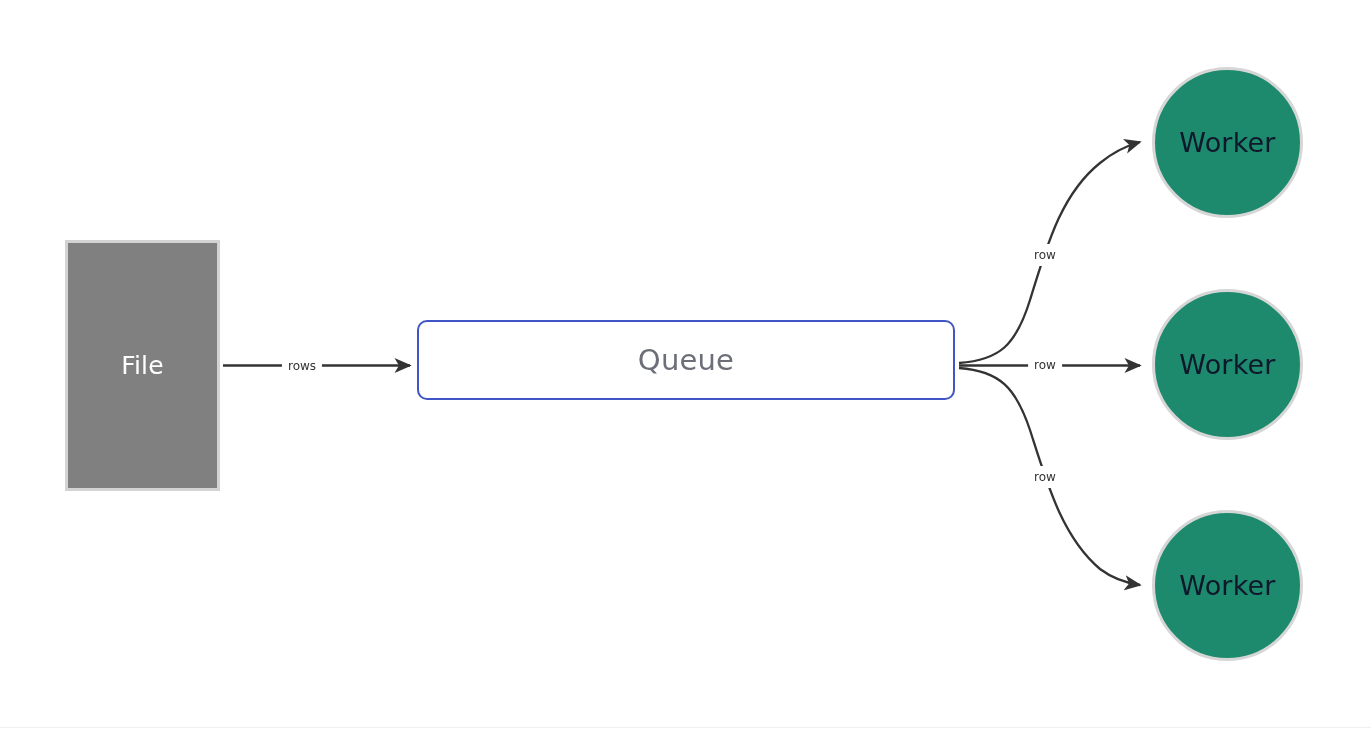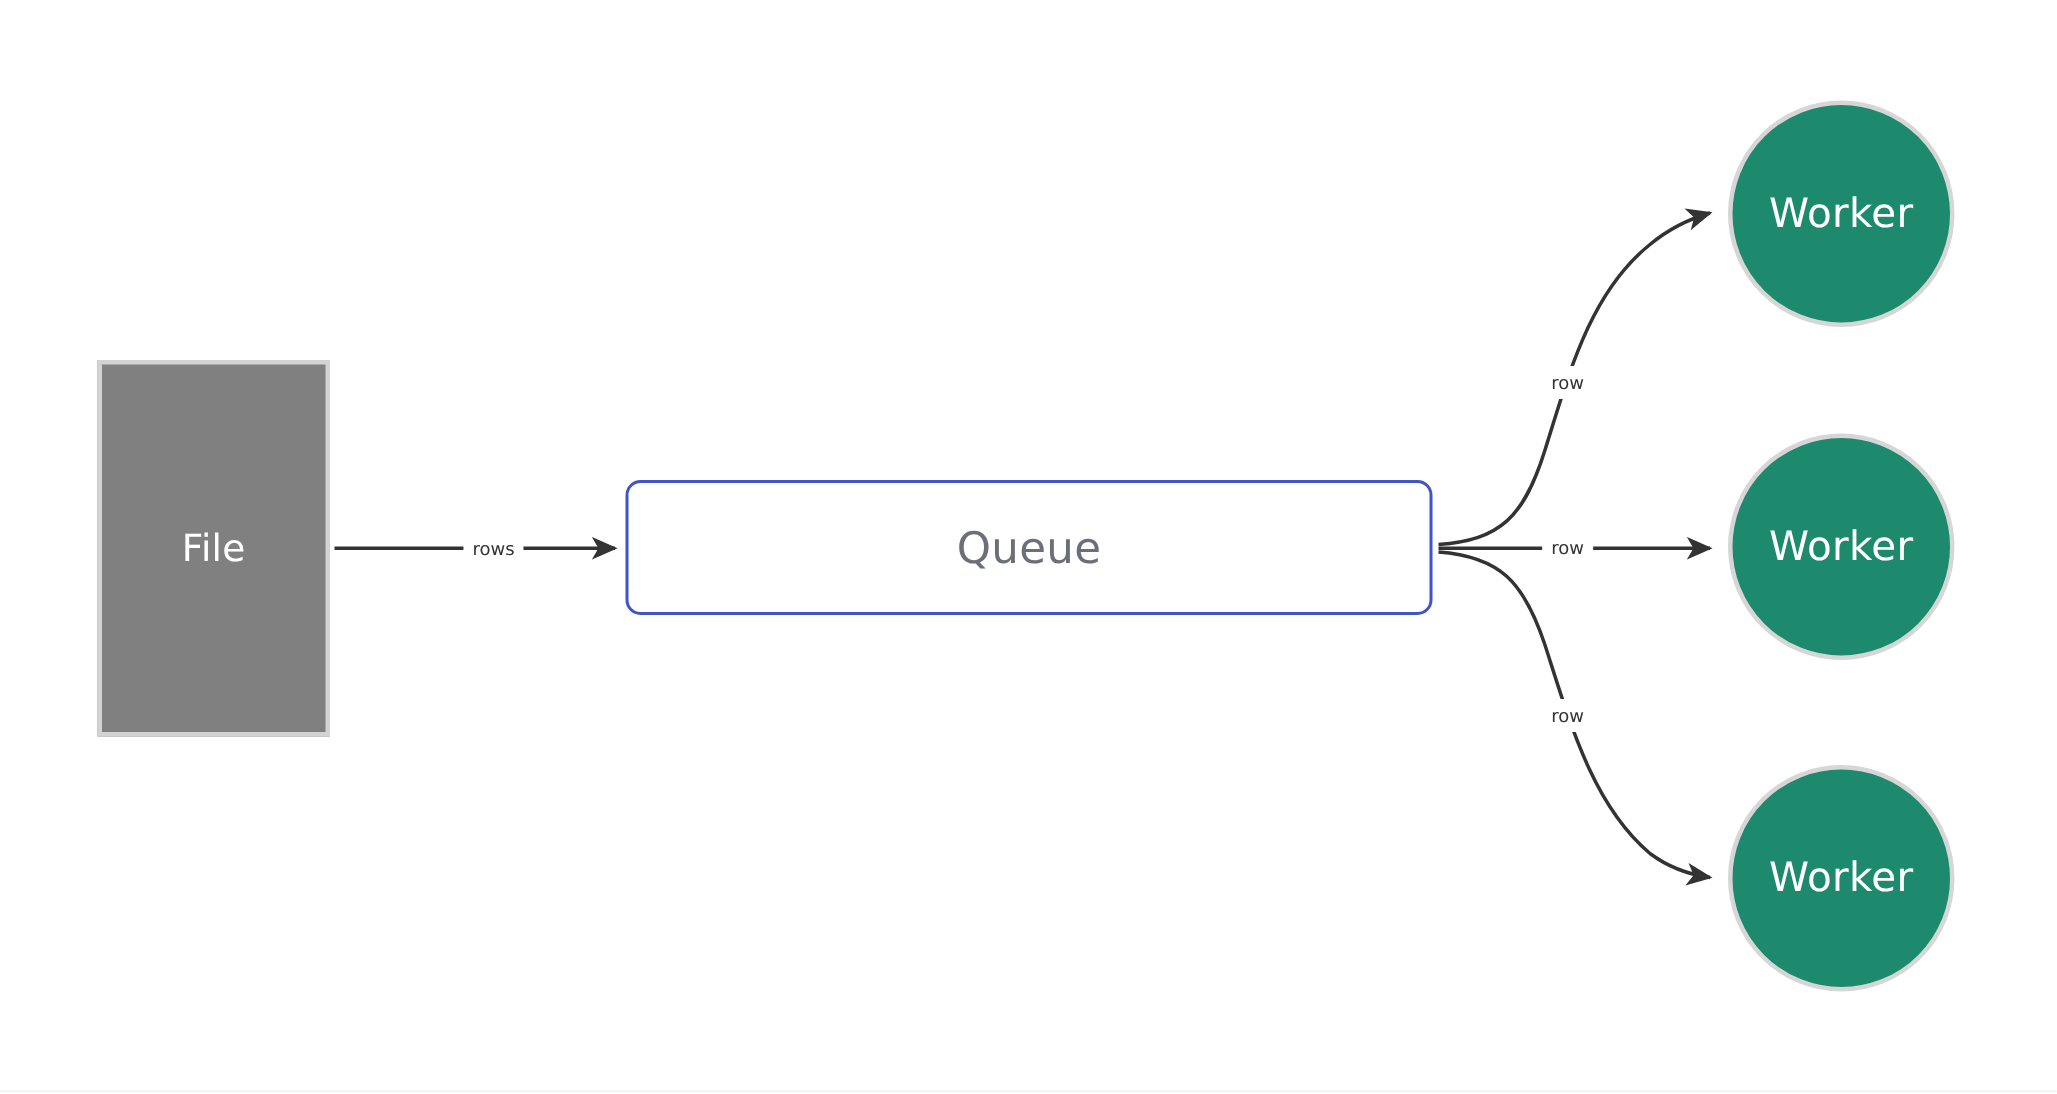--- a/index.html
+++ b/index.html
@@ -50,21 +50,21 @@
     font-size: 25px;
     font-weight: 400;
     letter-spacing: 0.2px;
   }
   
   .queue-node {
     position: absolute;
     left: 417px;
     top: 320px;
     width: 538px;
-    height: 90px;
+    height: 80px;
     background: #ffffff;
     border: 2.3px solid #4155c4;
     border-radius: 10px;
     box-sizing: border-box;
     display: flex;
     align-items: center;
     justify-content: center;
   }
   .queue-node-text {
     color: #6c6f78;
@@ -79,41 +79,41 @@
     height: 151px;
     border-radius: 50%;
     background: #1d8a6e;
     border: 3px solid #d6d6d6;
     box-sizing: border-box;
     display: flex;
     align-items: center;
     justify-content: center;
   }
   .worker-node-text {
-    color: #ffffff;
+    color: #0f172a;
     font-size: 27px;
     font-weight: 400;
     letter-spacing: 0.2px;
   }
   #worker-1 { left: 1152px; top: 67px; }
   #worker-2 { left: 1152px; top: 289px; }
   #worker-3 { left: 1152px; top: 510px; }
   
   .edge-label {
     position: absolute;
     background: #ffffff;
     color: #333333;
     font-size: 12px;
     line-height: 20px;
     padding: 1px 6px;
     white-space: nowrap;
     transform: translate(-50%, -50%);
     user-select: none;
   }
-  #edge-label-rows   { left: 329px; top: 366px; }
+  #edge-label-rows   { left: 302px; top: 366px; }
   #edge-label-row-1  { left: 1045px; top: 255px; }
   #edge-label-row-2  { left: 1045px; top: 365px; }
   #edge-label-row-3  { left: 1045px; top: 477px; }
   
   .bottom-rule {
     position: absolute;
     left: 0;
     top: 727px;
     width: 1371px;
     height: 1px;

